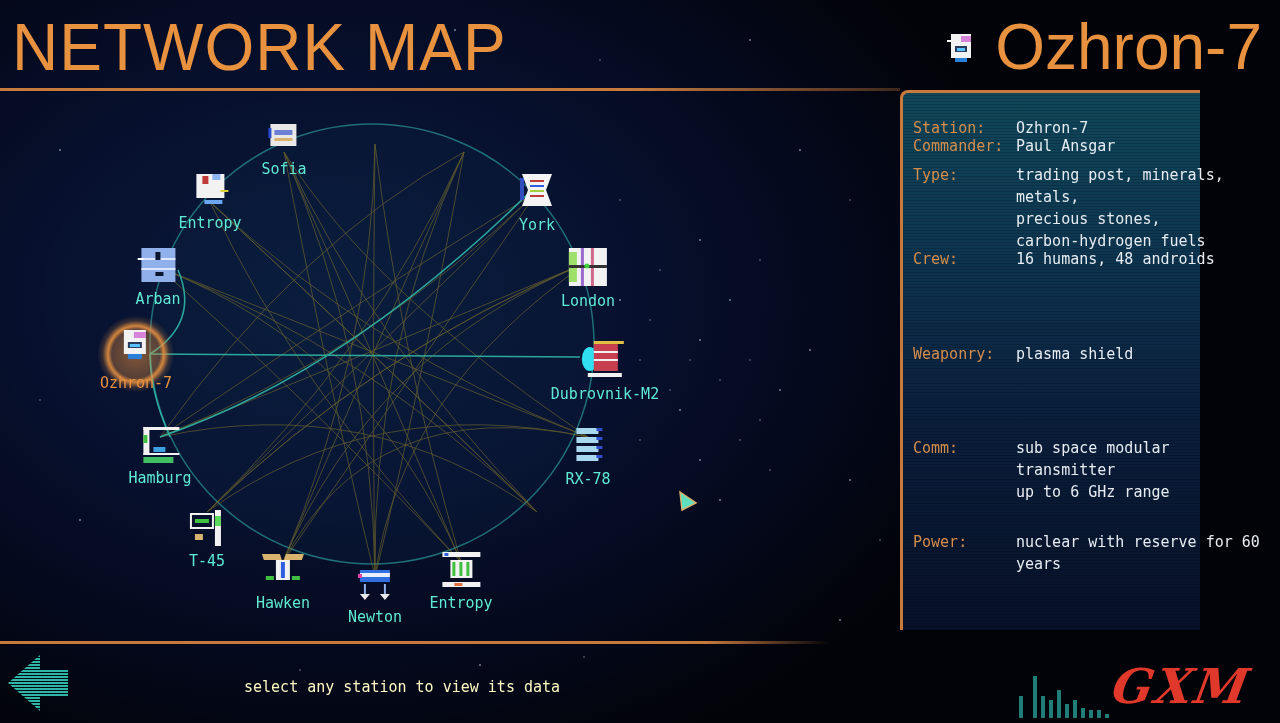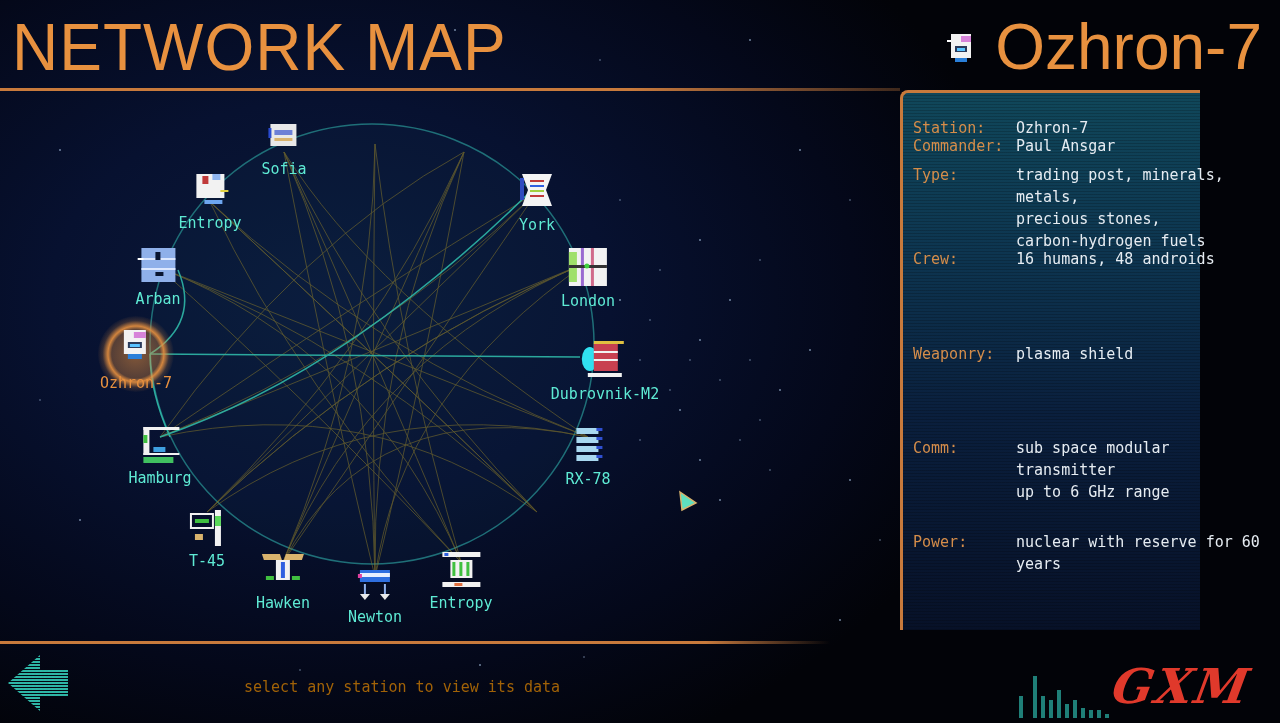--- a/index.html
+++ b/index.html
@@ -36,21 +36,21 @@
   }
   .row { position: absolute; left: 10px; font-size: 15px; line-height: 22px; }
   .row .lbl { position: absolute; left: 0; color: #d58d4a; width: 100px; white-space: nowrap; }
   .row .val { position: absolute; left: 103px; color: #e6ecf2; width: 260px; white-space: pre-line; }
   .map { position: absolute; left: 0; top: 92px; width: 900px; height: 550px; }
   .node { position: absolute; transform: translate(-50%, 0); text-align: center; }
   .node .lab { color: #5eead4; font-size: 15px; white-space: nowrap; }
   .node.sel .lab { color: #e8913f; }
   .bottom-rule { position: absolute; left: 0; top: 641px; width: 830px; height: 3px;
     background: linear-gradient(90deg, #c87a3c 0%, #c87a3c 85%, rgba(200,122,60,0) 100%); }
-  .hint { position: absolute; left: 244px; top: 678px; font-size: 15px; color: #a16207; }
+  .hint { position: absolute; left: 244px; top: 678px; font-size: 15px; color: #fef9c3; }
   .back { position: absolute; left: 8px; top: 655px; width: 60px; height: 56px; }
   .logo { position: absolute; left: 1015px; top: 660px; width: 260px; height: 60px; }
   .cursor { position: absolute; left: 678px; top: 490px; width: 20px; height: 22px; }
 </style>
 </head>
 <body>
 
 <svg class="stars" width="1280" height="723">
   <g fill="#9fb8d6" opacity="0.7">
     <circle cx="620" cy="300" r="1"></circle>

